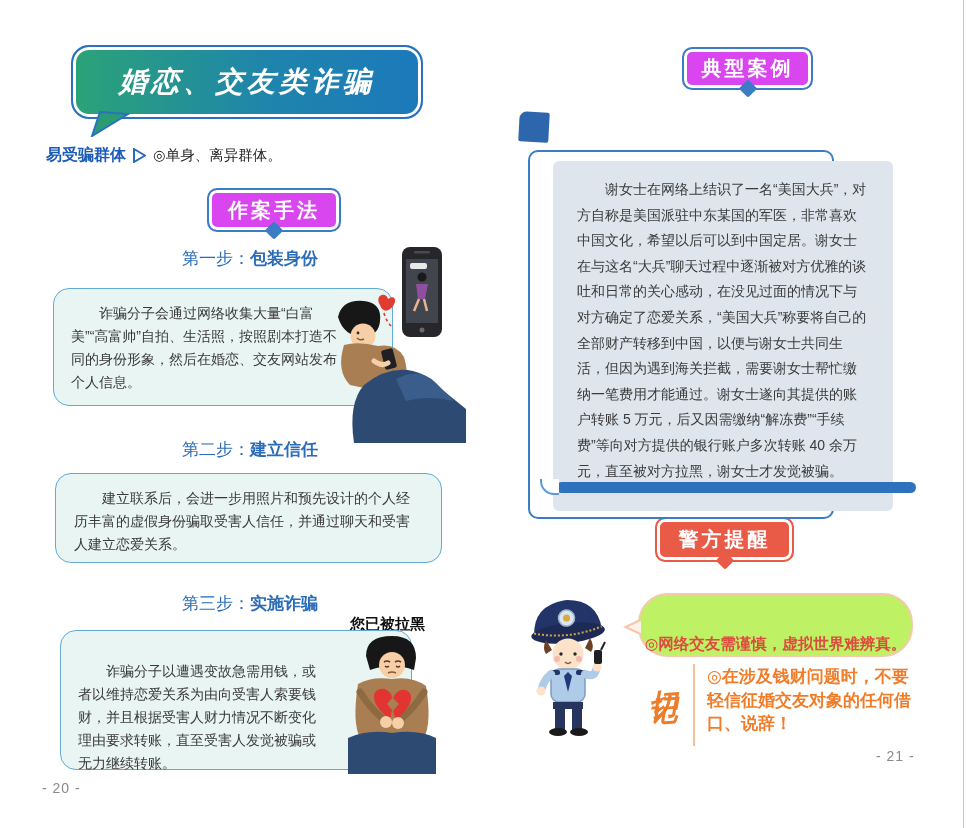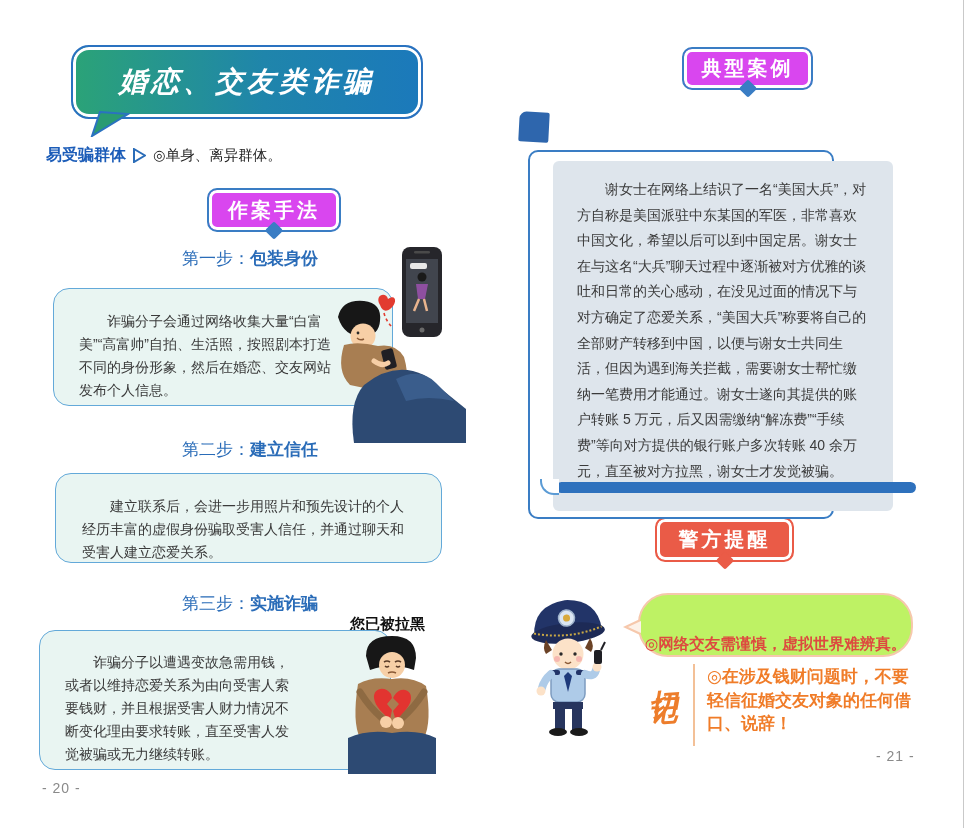--- a/index.html
+++ b/index.html
@@ -38,24 +38,24 @@
 
   
   .step-heading{left:55px;width:390px;text-align:center;font-size:17px;}
   .step-heading .step-label{color:#2a6cb8;font-family:"Liberation Serif","DejaVu Serif",serif;}
   .step-heading .step-title{color:#2a6cb8;font-weight:800;}
   .sh1{top:247px;} .sh2{top:438px;text-align:center;} .sh3{top:592px;}
 
   
   .info-box{background:#e9f5f2;border:1.5px solid #63a9d9;border-radius:16px;
     color:#3a3a3a;font-size:14px;line-height:23px;}
-  .info-box p{margin:8px;text-indent:2em;}
+  .info-box p{margin:0;text-indent:2em;}
   .box1{left:53px;top:288px;width:340px;height:118px;padding:13px 52px 0 17px;box-sizing:border-box;}
   .box2{left:55px;top:473px;width:387px;height:90px;padding:13px 18px 0 18px;box-sizing:border-box;}
-  .box3{left:39px;top:630px;width:352px;height:140px;padding:12px 84px 0 17px;box-sizing:border-box;}
+  .box3{left:60px;top:630px;width:352px;height:140px;padding:29px 84px 0 17px;box-sizing:border-box;}
   .blocked{left:350px;top:615px;color:#101010;font-weight:800;font-size:15px;}
 
   
   .case-box{left:528px;top:118px;width:306px;height:369px;background:#ffffff;
     border:2px solid #3a7dc4;border-radius:10px;box-sizing:border-box;margin-top:32px;}
   .case-wedge{left:519px;top:112px;width:30px;height:30px;background:#2e66ad;
     border-radius:7px 2px 2px 2px;transform:rotate(3deg);z-index:0;}
   .case-box{z-index:1;}
   .case-panel{position:absolute;left:23px;top:9px;width:340px;height:350px;background:#dee5ec;
     border-radius:6px;box-sizing:border-box;padding:16px 24px 0 24px;

